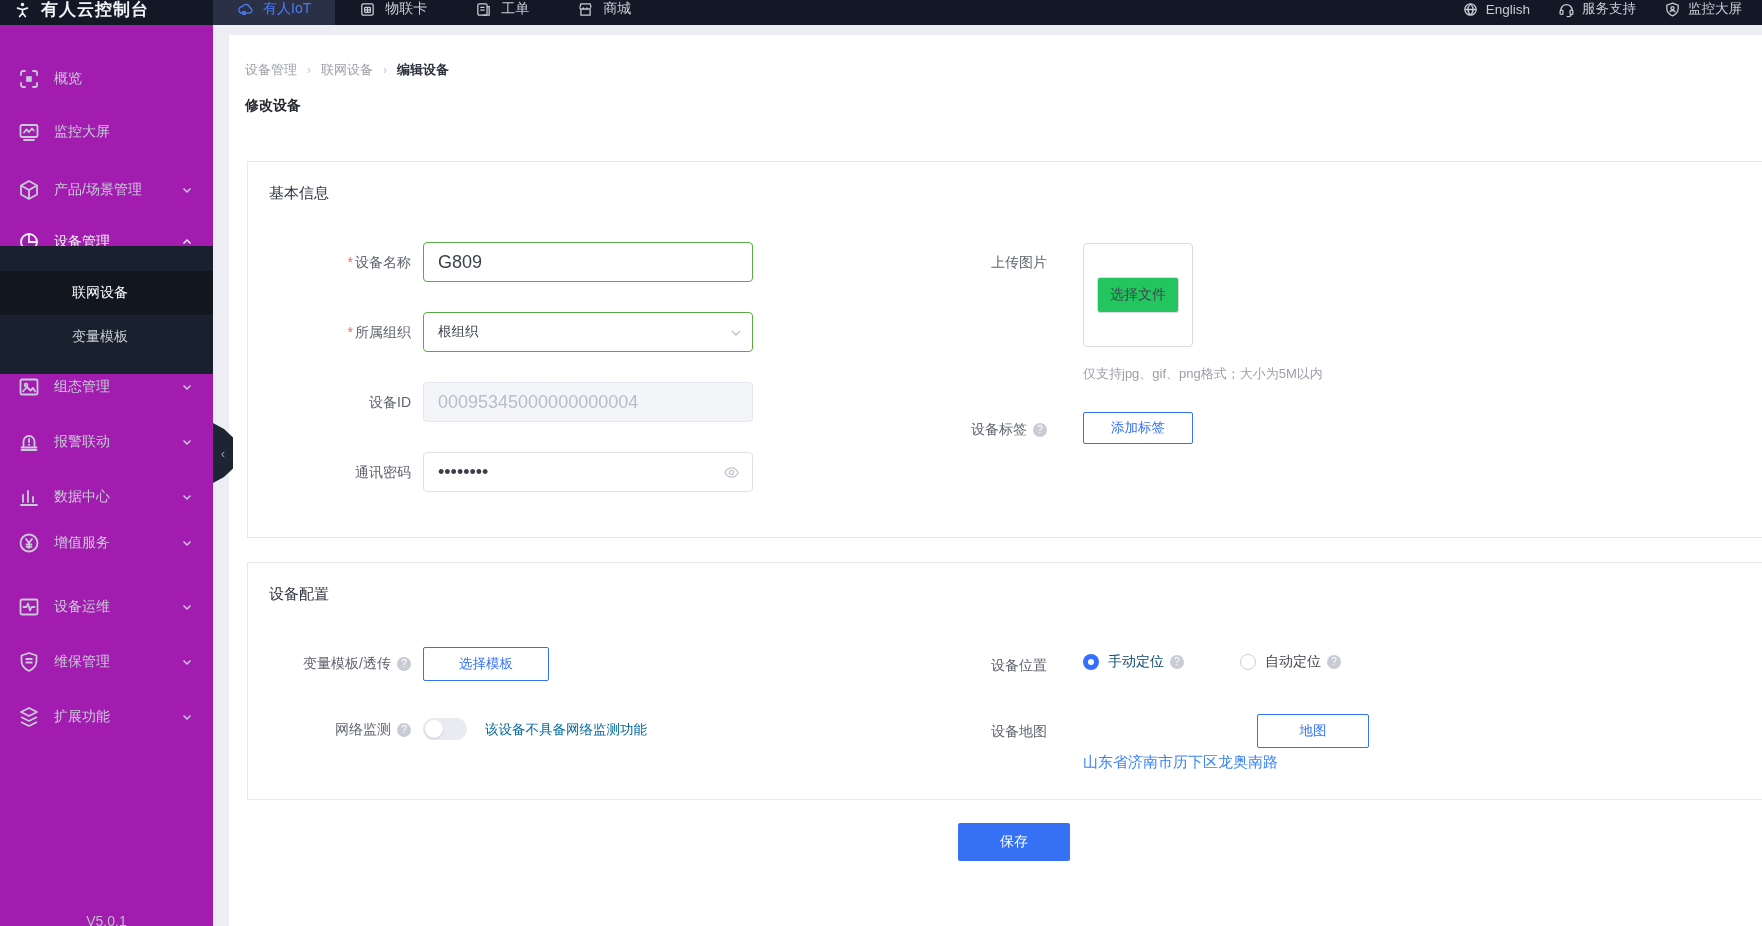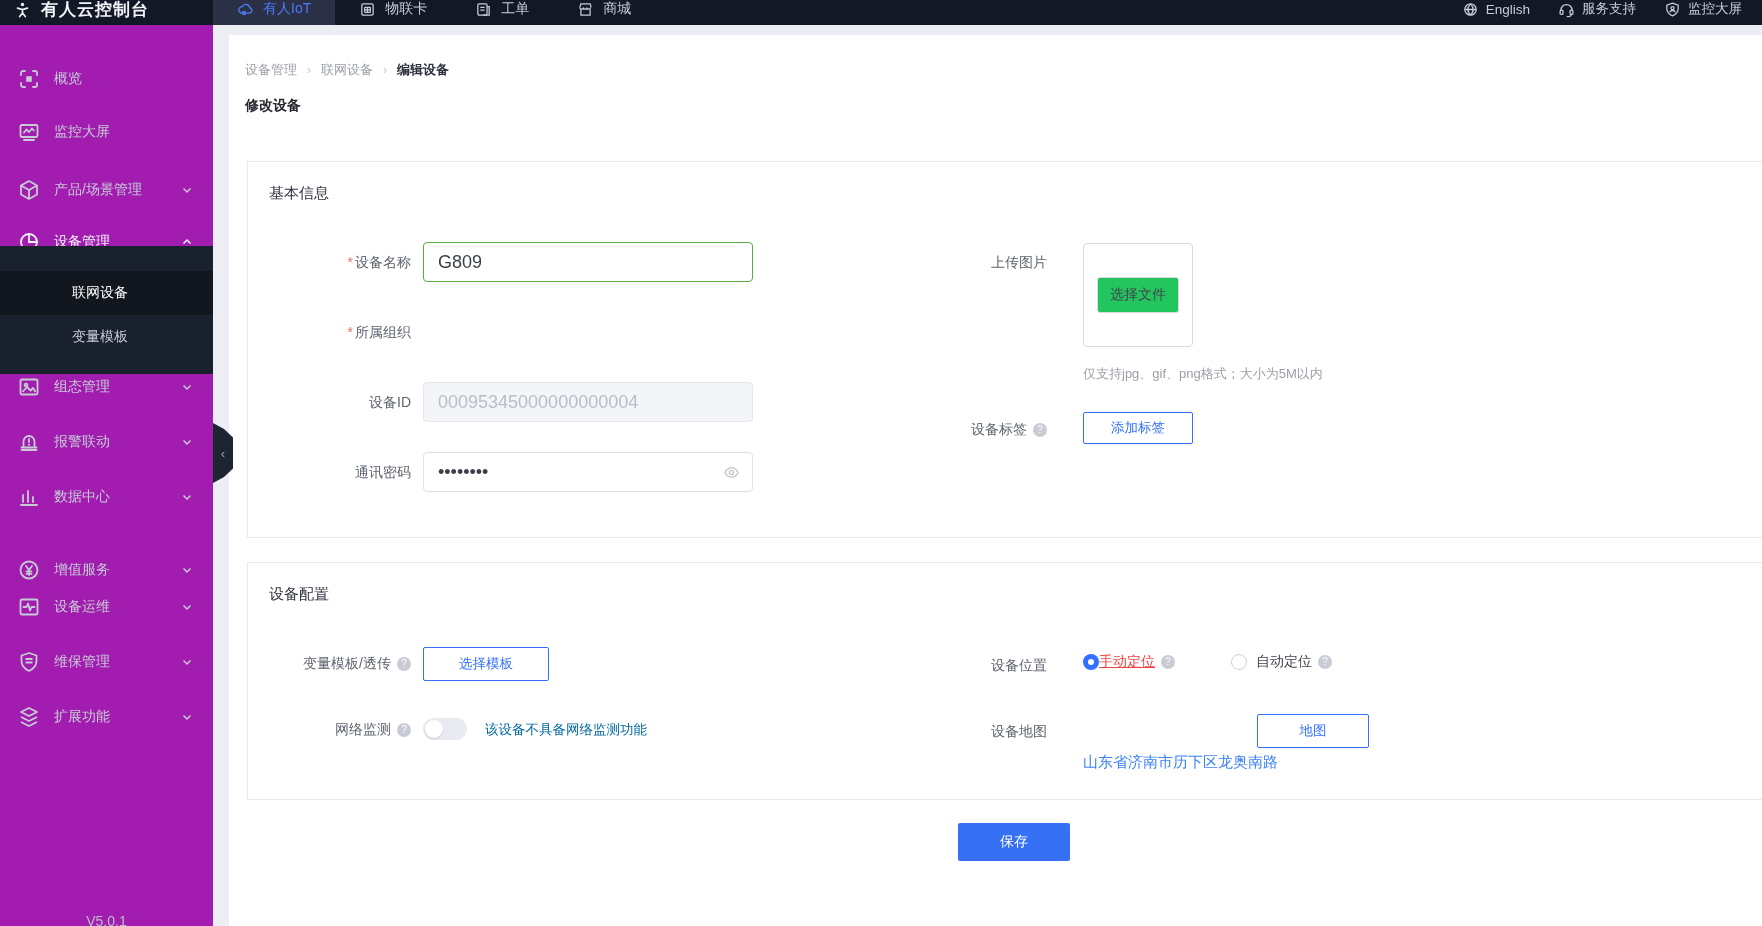--- a/index.html
+++ b/index.html
@@ -71,21 +71,21 @@
   .toggle { position:absolute; left:175px; top:155px; width:44px; height:22px; border-radius:11px; background:#e9ebf1; cursor:not-allowed; }
   .toggle .knob { position:absolute; left:2px; top:2px; width:18px; height:18px; border-radius:50%; background:#fff; box-shadow:0 1px 2px rgba(0,0,0,.15); }
   .net-hint { position:absolute; left:237px; top:158px; font-size:13.5px; color:#0369a1; white-space:nowrap; }
 
   .loc-label { top:94px; }
   .radio-group { position:absolute; left:835px; top:90px; display:flex; align-items:center; font-size:14px; }
   .radio { width:16px; height:16px; border-radius:50%; flex:0 0 auto; cursor:pointer; }
   .radio.on { background:#3370ff; position:relative; }
   .radio.on::after { content:""; position:absolute; left:5px; top:5px; width:6px; height:6px; border-radius:50%; background:#fff; }
   .radio.off { background:#fff; border:1px solid #ccd0d8; }
-  .radio-lbl-manual { color:#ef4444; cursor:pointer;text-decoration:underline; }
+  .radio-lbl-manual { color:#0c4a6e; margin-left:9px; cursor:pointer; }
   .radio-lbl-auto { color:#42464f; margin-left:9px; cursor:pointer; }
   .radio-gap { width:56px; }
   .map-label { top:160px; }
   .map-addr { position:absolute; left:835px; top:160px; font-size:15px; color:#3b82f6; white-space:nowrap;margin-top:30px; }
   .map-btn { left:1009px; top:151px; width:112px; height:34px; }
 
   .save-btn { position:absolute; left:729px; top:788px; width:112px; height:38px; background:#3671f5; color:#fff; font-size:14px; border:none; border-radius:2px; cursor:pointer; font-family:inherit; }
 
   svg { display:block; }
 </style>
@@ -241,21 +241,21 @@
     <svg class="sicon" viewBox="0 0 24 24" fill="none" stroke="#c6cbd6" stroke-width="1.8" stroke-linecap="round">
         <path d="M6 10v7M11 6v11M16 12v5"></path>
         <path d="M4 20h16"></path>
       </svg>
     <span class="slabel">数据中心</span>
     <svg class="chev" viewBox="0 0 12 12" fill="none" stroke="#c6cbd6" stroke-width="1.5">
         <path d="M2.5 4.5L6 8l3.5-3.5"></path>
       </svg>
   </div>
 
-  <div class="side-item" style="top:525px">
+  <div class="side-item" style="top:498px">
     <svg class="sicon" viewBox="0 0 24 24" fill="none" stroke="#c6cbd6" stroke-width="1.8" stroke-linecap="round">
         <circle cx="12" cy="12" r="8.5"></circle>
         <path d="M9 8l3 4 3-4M12 12v5M9.5 13.5h5M9.5 15.8h5"></path>
       </svg>
     <span class="slabel">增值服务</span>
     <svg class="chev" viewBox="0 0 12 12" fill="none" stroke="#c6cbd6" stroke-width="1.5">
         <path d="M2.5 4.5L6 8l3.5-3.5"></path>
       </svg>
   </div>
 
@@ -315,20 +315,26 @@
     <div class="card card1">
       <div class="card-title">基本信息</div>
 
       <div class="frow" style="top:80px">
         <label class="flabel"><span class="req">*</span><span>设备名称</span></label>
         <input class="finput green" value="G809" style="">
       </div>
 
       <div class="frow" style="top:150px">
         <label class="flabel"><span class="req">*</span><span>所属组织</span></label>
+        <div class="fselect">
+          <span>根组织</span>
+          <svg class="sel-chev" viewBox="0 0 14 14" fill="none" stroke="#c0c4cc" stroke-width="1.5">
+              <path d="M3 5l4 4 4-4"></path>
+            </svg>
+        </div>
       </div>
 
       <div class="frow" style="top:220px">
         <label class="flabel">设备ID</label>
         <input class="finput disabled" disabled="" value="00095345000000000004" style="">
       </div>
 
       <div class="frow" style="top:290px">
         <label class="flabel">通讯密码</label>
         <input class="finput" value="••••••••" style="">

